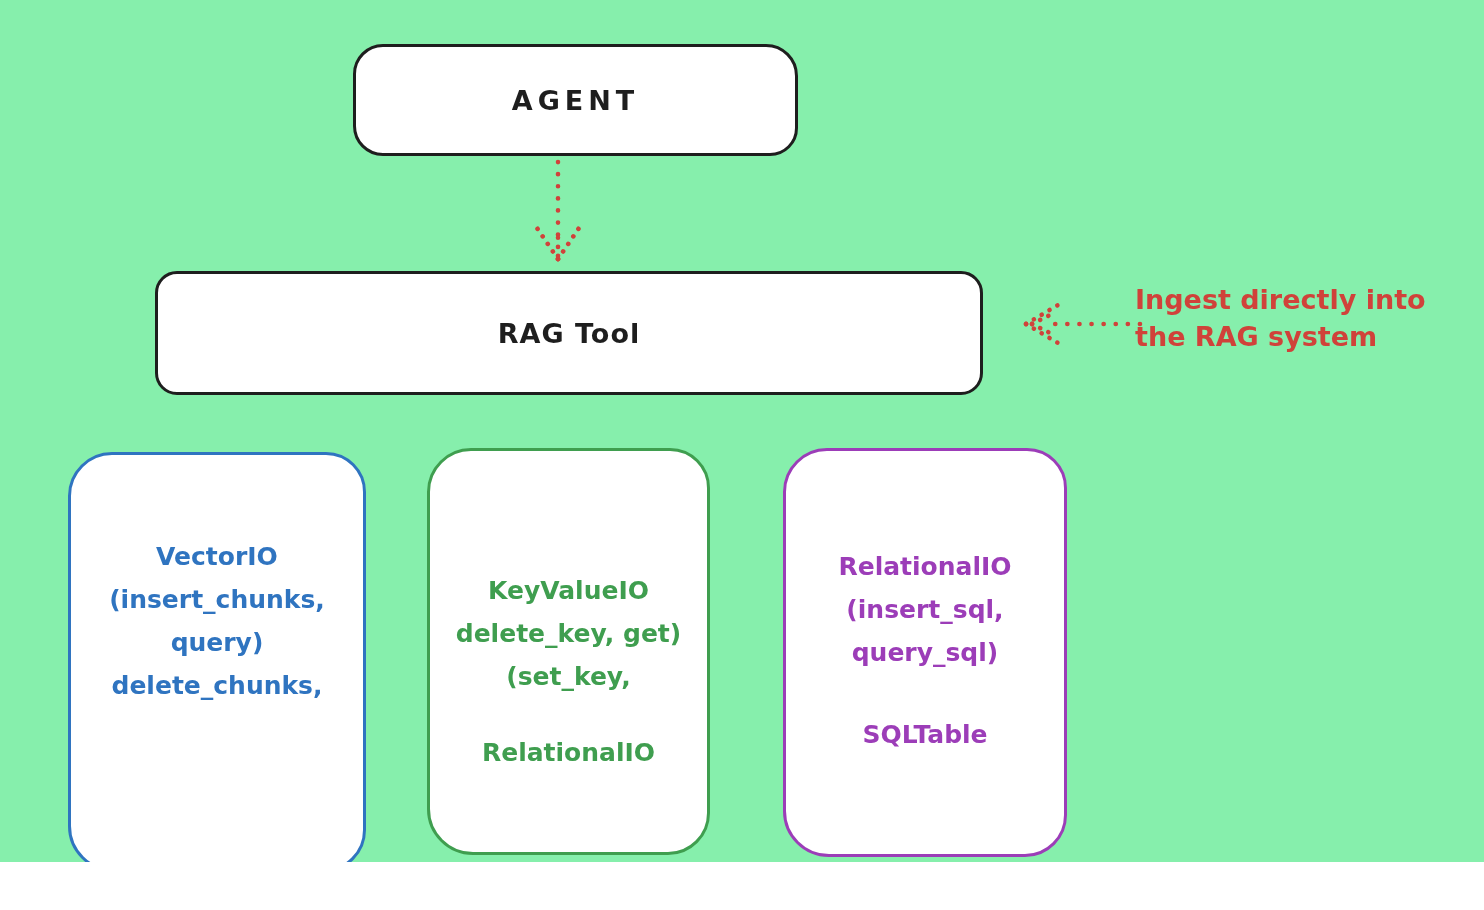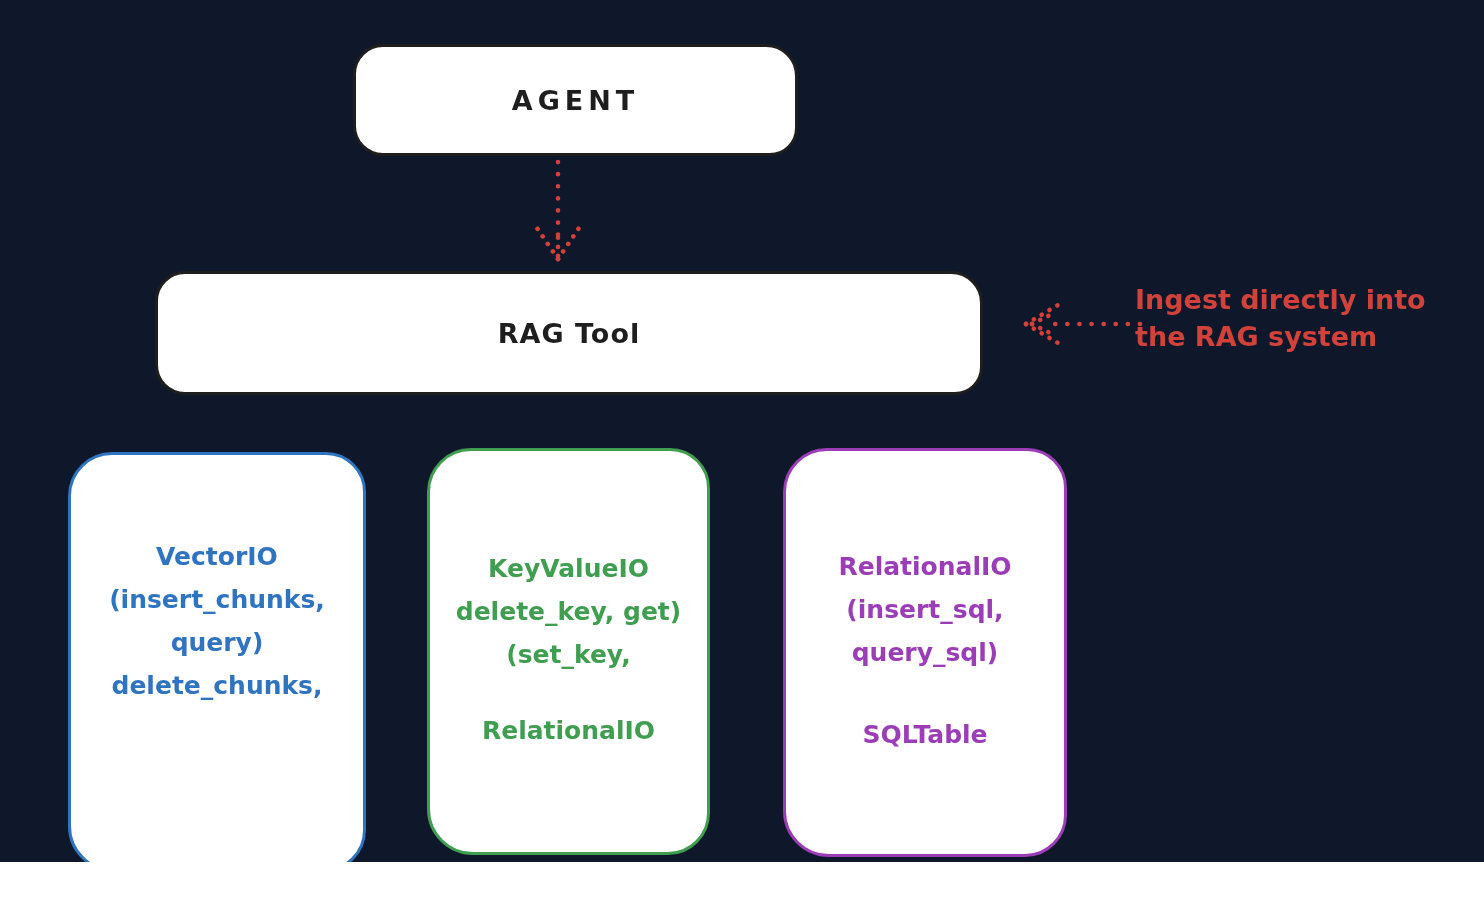--- a/index.html
+++ b/index.html
@@ -5,21 +5,21 @@
   html, body {
     margin: 0;
     padding: 0;
     background: #ffffff;
     font-family: "DejaVu Sans", sans-serif;
   }
   .canvas {
     position: relative;
     width: 1484px;
     height: 862px;
-    background: #0f172a;
+    background: #86efac;
     overflow: hidden;
   }
   .node {
     position: absolute;
     border: 3.5px solid #1e1e1e;
     border-radius: 30px 32px 28px 30px;
     background: #ffffff;
     display: flex;
     align-items: center;
     justify-content: center;
@@ -69,21 +69,21 @@
     <span class="node-label agent-label">AGENT</span>
   </div>
 
   <svg class="arrow-svg" style="left: 518px; top: 158px; stroke: rgb(208, 66, 58);" width="80" height="106" viewBox="0 0 80 106">
     <path class="shaft" d="M40 4 L40 86"></path>
     <path class="head" d="M40 101 L19 70"></path>
     <path class="head" d="M40 101 L61 70"></path>
     <path class="head" d="M40 98 L40 78"></path>
   </svg>
 
-  <div class="node" style="left:155px; top:271px; width:828px; height:124px;">
+  <div class="node" style="left:155px; top:271px; width:828px; height:124px;border-radius:22px;">
     <span class="node-label rag-label">RAG Tool</span>
   </div>
 
   <svg class="arrow-svg" style="left: 1012px; top: 294px; stroke: rgb(208, 66, 58);" width="134" height="60" viewBox="0 0 134 60">
     <path class="shaft" d="M128 30 L38 30"></path>
     <path class="head" d="M14 30 L46 11"></path>
     <path class="head" d="M14 30 L46 49"></path>
     <path class="head" d="M20 30 L42 19"></path>
     <path class="head" d="M20 30 L42 41"></path>
   </svg>
@@ -96,21 +96,21 @@
   <div class="store-box" style="left: 68px; top: 452px; width: 298px; height: 420px; border-color: rgb(47, 116, 192); color: rgb(47, 116, 192);">
     <div style="padding-top:80px;">
       <div class="store-line">VectorIO</div>
       <div class="store-line">(insert_chunks,</div>
       <div class="store-line">query)</div>
       <div class="store-line">delete_chunks,</div>
     </div>
   </div>
 
   <div class="store-box" style="left: 427px; top: 448px; width: 283px; height: 407px; border-color: rgb(63, 158, 79); color: rgb(63, 158, 79);">
-    <div style="padding-top:96px;">
+    <div style="padding-top:96px;margin-top:22px;">
       <div class="store-line">KeyValueIO</div>
       <div class="store-line">delete_key, get)</div>
       <div class="store-line">(set_key,</div>
     </div>
     <div class="index-label" style="margin-top:33px;">RelationalIO</div>
   </div>
 
   <div class="store-box" style="left: 783px; top: 448px; width: 284px; height: 409px; border-color: rgb(156, 61, 184); color: rgb(156, 61, 184);">
     <div style="padding-top:94px;">
       <div class="store-line">RelationalIO</div>

